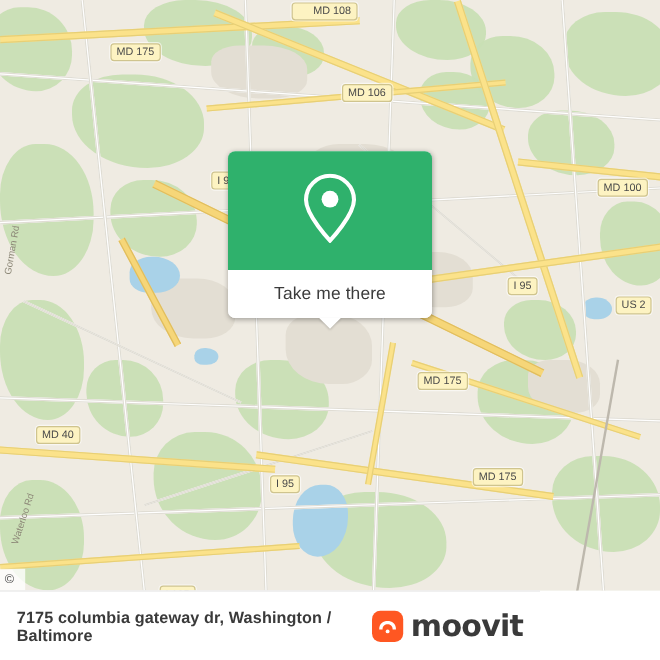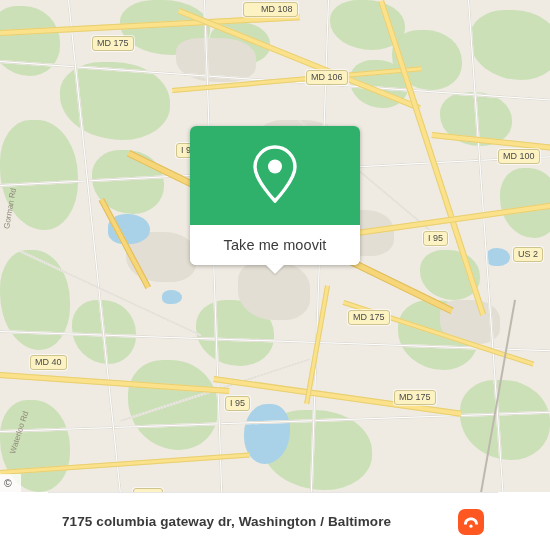--- a/index.html
+++ b/index.html
@@ -179,21 +179,20 @@
     top: 492px;
     width: 450px;
     height: 58px;
     background: #ffffff;
     border-top: 1px solid #e6e6e6;
     display: flex;
     align-items: center;
     justify-content: space-between;
     padding: 0 14px;
     box-sizing: border-box;
-    margin-left: 48px;
   }
   #footer-title {
     font-size: 13.5px;
     color: #3a3a3a;
     font-weight: bold;
     letter-spacing: .1px;
   }
   #brand {
     display: flex;
     align-items: center;
@@ -285,56 +284,57 @@
     <div class="road major" style="left:0px;top:470px;width:250px;height:5px;transform:rotate(-4deg);"></div>
     <div class="road major" style="left:330px;top:286px;width:120px;height:5px;transform:rotate(100deg);"></div>
 
     <div class="rail" style="left:516px;top:300px;width:230px;height:2px;transform:rotate(100deg);"></div>
 
     <div class="street-label" style="left:2px;top:228px;transform:rotate(-80deg);transform-origin:0 0;">Gorman Rd</div>
     <div class="street-label" style="left:8px;top:452px;transform:rotate(-72deg);transform-origin:0 0;">Waterloo Rd</div>
 
     <div class="shield ylw" style="left:243px;top:2px;padding-left:17px;">MD 108</div>
     <div class="shield ylw" style="left:92px;top:36px;">MD 175</div>
-    <div class="shield ylw" style="left:306px;top:70px;">MD 106</div>
+    <div class="shield ylw" style="left:285px;top:70px;">MD 106</div>
     <div class="shield ylw" style="left:498px;top:149px;">MD 100</div>
     <div class="shield ylw" style="left:423px;top:231px;">I 95</div>
     <div class="shield ylw" style="left:513px;top:247px;">US 2</div>
     <div class="shield ylw" style="left:348px;top:310px;">MD 175</div>
     <div class="shield ylw" style="left:30px;top:355px;">MD 40</div>
     <div class="shield ylw" style="left:225px;top:396px;">I 95</div>
     <div class="shield ylw" style="left:394px;top:390px;">MD 175</div>
     <div class="shield ylw" style="left:118px;top:488px;margin-left:15px;">I 195</div>
     <div class="shield ylw" style="left:176px;top:143px;">I 95</div>
 
     <div id="popup">
       <div id="popup-top">
         <span id="pin">
           <svg width="46" height="58" viewBox="0 0 46 58" xmlns="http://www.w3.org/2000/svg">
             <path d="M23 2 C12 2 3 11 3 22 C3 35 23 56 23 56 C23 56 43 35 43 22 C43 11 34 2 23 2 Z" fill="none" stroke="#ffffff" stroke-width="3.4"></path>
             <circle cx="23" cy="21.5" r="7" fill="#ffffff"></circle>
           </svg>
         </span>
       </div>
       <div id="popup-bottom">
-        <span id="popup-cta">Take me moovit</span>
+        <span id="popup-cta">Take me there</span>
         <span id="popup-tail"></span>
       </div>
     </div>
 
     <div id="attribution">
       <span class="c">©</span>
     </div>
   </div>
 
   <div id="footer">
     <div id="footer-title">7175 columbia gateway dr, Washington / Baltimore</div>
     <div id="brand">
       <span id="brand-mark">
         <svg width="18" height="14" viewBox="0 0 18 14" xmlns="http://www.w3.org/2000/svg">
           <path d="M2 9.5 C2 4.5 5.5 2.5 9 2.5 C12.5 2.5 16 4.5 16 9.5 L13.2 9.5 C13.2 6.4 11.2 5.2 9 5.2 C6.8 5.2 4.8 6.4 4.8 9.5 Z" fill="#ffffff"></path>
           <circle cx="9" cy="11.2" r="1.6" fill="#ffffff"></circle>
         </svg>
       </span>
+      <span id="brand-name">moovit</span>
     </div>
   </div>
 
 </div>
 
 </body></html>

